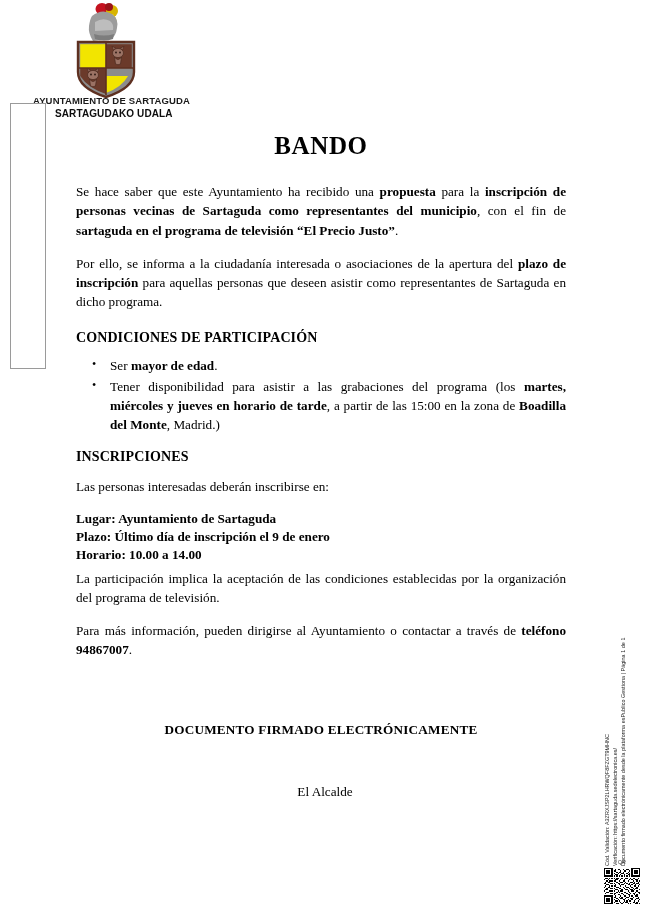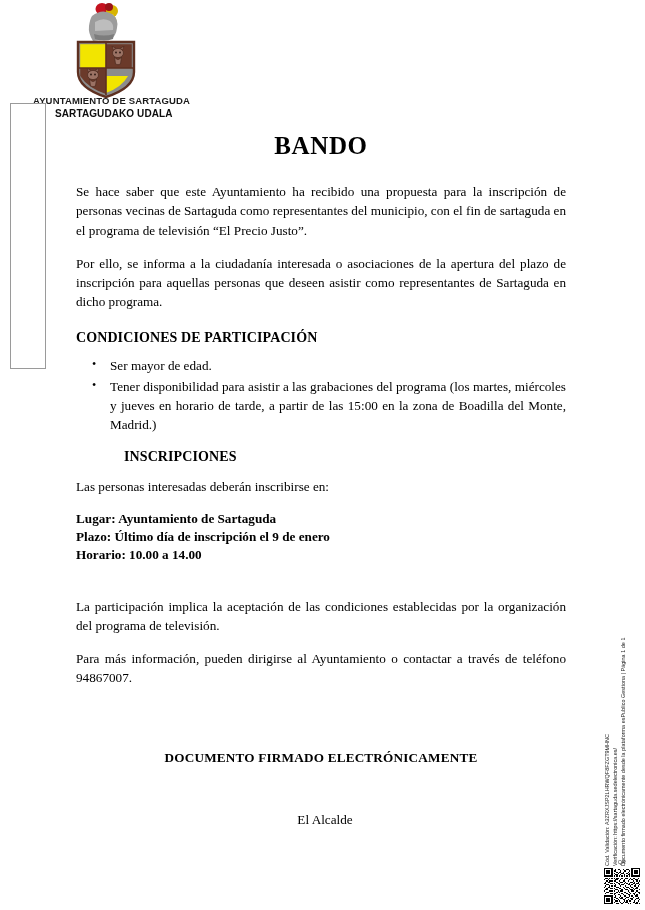--- a/index.html
+++ b/index.html
@@ -89,21 +89,20 @@
   p.para:last-child { margin-bottom: 0; }
   h2.section-heading {
     font-size: 14px;
     font-weight: bold;
     margin: 18px 0 10px 0;
     letter-spacing: 0.1px;
   }
   h2.section-heading.tight {
     margin-top: 14px;
     margin-bottom: 12px;
-    margin-left: 48px;
   }
   ul.conditions {
     margin: 0 0 6px 0;
     padding-left: 34px;
     list-style: none;
   }
   ul.conditions li {
     font-size: 13.2px;
     line-height: 1.46;
     text-align: justify;
@@ -111,41 +110,41 @@
     position: relative;
   }
   ul.conditions li::before {
     content: "\2022";
     position: absolute;
     left: -18px;
     top: 0;
     font-size: 12px;
   }
   .details-block {
-    margin: 0 0 32px 0;
+    margin: 0 0 4px 0;
   }
   .details-block div {
     font-size: 13.2px;
     font-weight: bold;
     line-height: 1.38;
   }
   #signature-line {
     font-size: 13.2px;
     text-align: center;
     margin: 46px 0 0 0;
     padding-left: 8px;
   }
   #efirma-line {
     font-size: 13.2px;
     font-weight: bold;
     text-align: center;
     margin: 62px 0 0 0;
     letter-spacing: 0.2px;
   }
-  b, strong { font-weight: normal; }
+  b, strong { font-weight: bold; }
 
   
   #sig-strip {
     position: absolute;
     right: 2px;
     top: 566px;
     width: 40px;
     height: 300px;
   }
   #sig-strip-inner {

